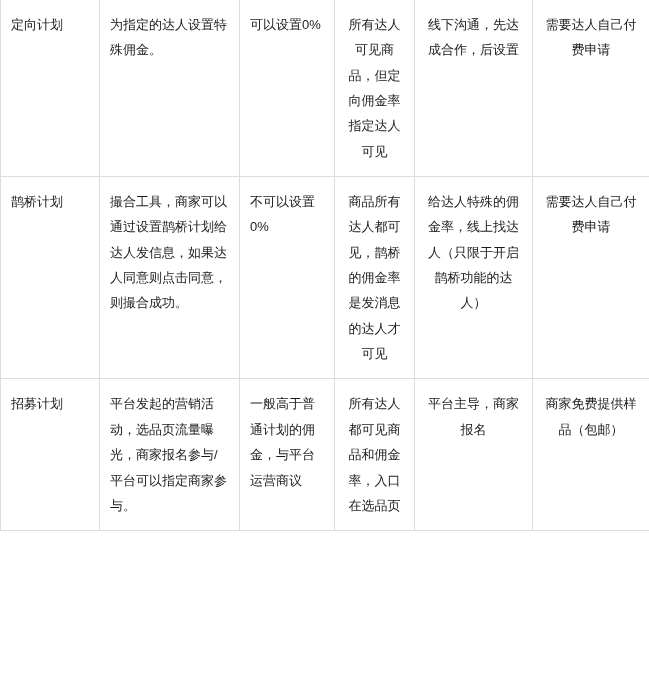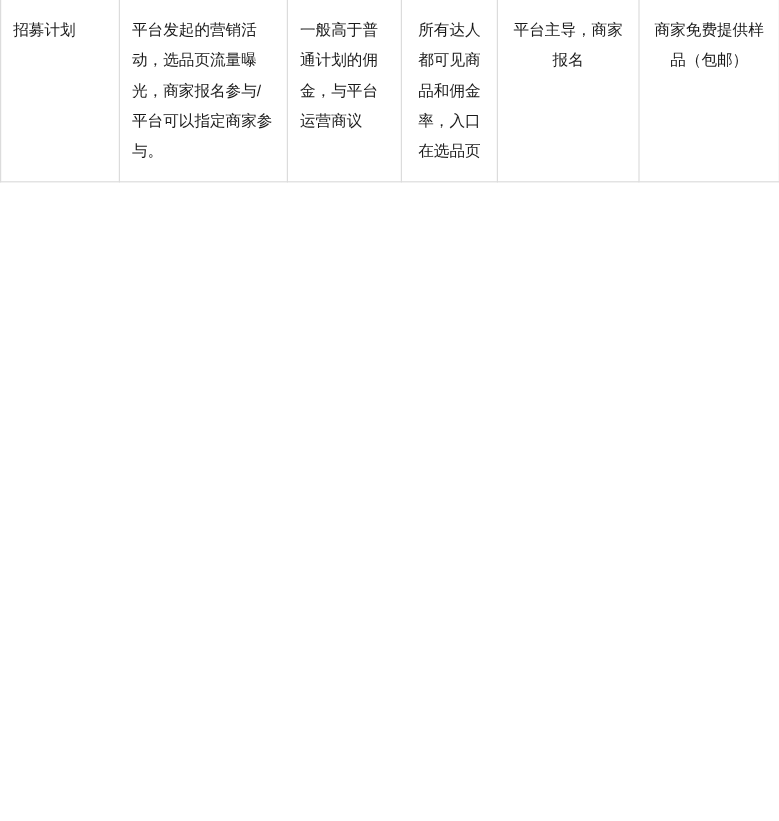--- a/index.html
+++ b/index.html
@@ -70,20 +70,36 @@
     <colgroup>
       <col class="c0">
         <col class="c1">
         <col class="c2">
         <col class="c3">
         <col class="c4">
         <col class="c5">
     </colgroup>
     <tbody>
       <tr>
+        <td class="col-name">定向计划</td>
+        <td class="col-desc">为指定的达人设置特殊佣金。</td>
+        <td class="col-commission">可以设置0%</td>
+        <td class="col-visibility">所有达人可见商品，但定向佣金率指定达人可见</td>
+        <td class="col-contact">线下沟通，先达成合作，后设置</td>
+        <td class="col-sample">需要达人自己付费申请</td>
+      </tr>
+      <tr>
+        <td class="col-name">鹊桥计划</td>
+        <td class="col-desc">撮合工具，商家可以通过设置鹊桥计划给达人发信息，如果达人同意则点击同意，则撮合成功。</td>
+        <td class="col-commission">不可以设置0%</td>
+        <td class="col-visibility">商品所有达人都可见，鹊桥的佣金率是发消息的达人才可见</td>
+        <td class="col-contact">给达人特殊的佣金率，线上找达人（只限于开启鹊桥功能的达人）</td>
+        <td class="col-sample">需要达人自己付费申请</td>
+      </tr>
+      <tr>
         <td class="col-name">招募计划</td>
         <td class="col-desc">平台发起的营销活动，选品页流量曝光，商家报名参与/平台可以指定商家参与。</td>
         <td class="col-commission">一般高于普通计划的佣金，与平台运营商议</td>
         <td class="col-visibility">所有达人都可见商品和佣金率，入口在选品页</td>
         <td class="col-contact">平台主导，商家报名</td>
         <td class="col-sample">商家免费提供样品（包邮）</td>
       </tr>
     </tbody>
   </table>
 </div>

